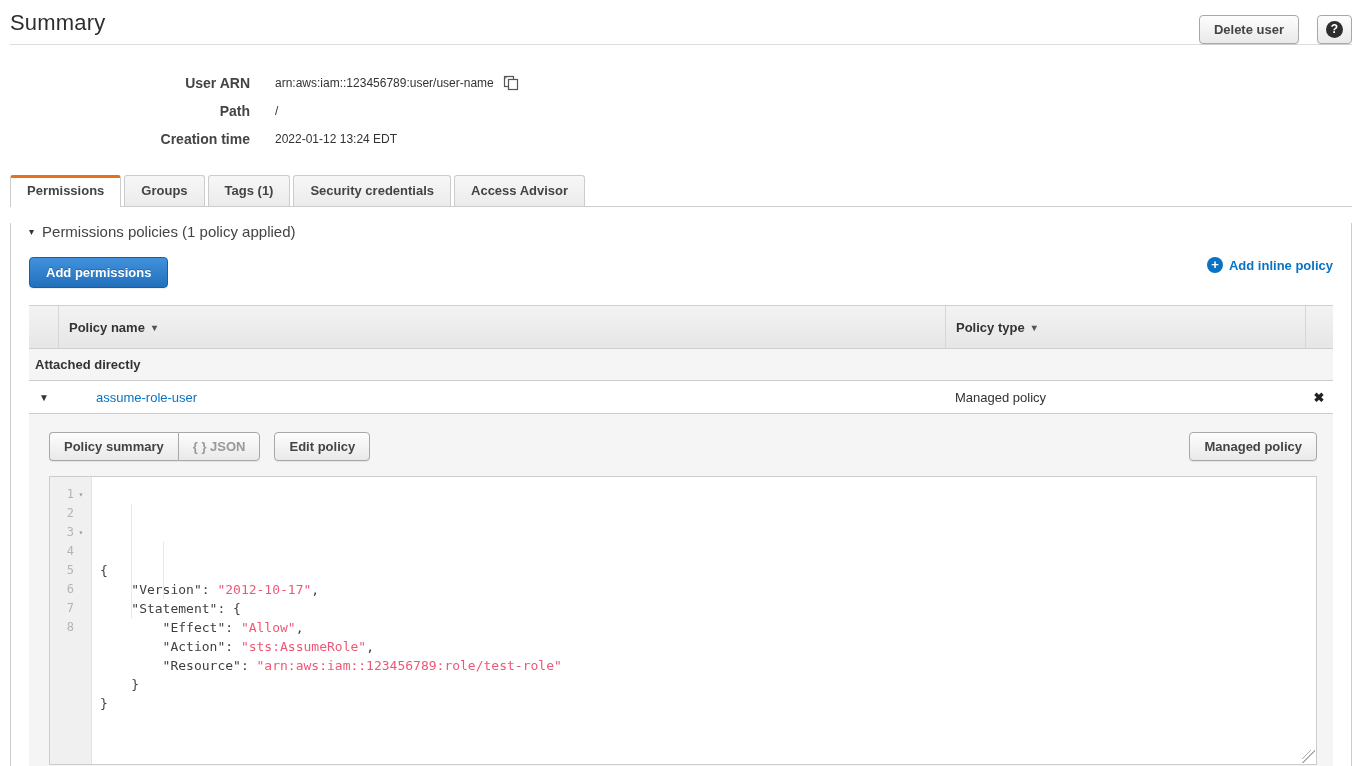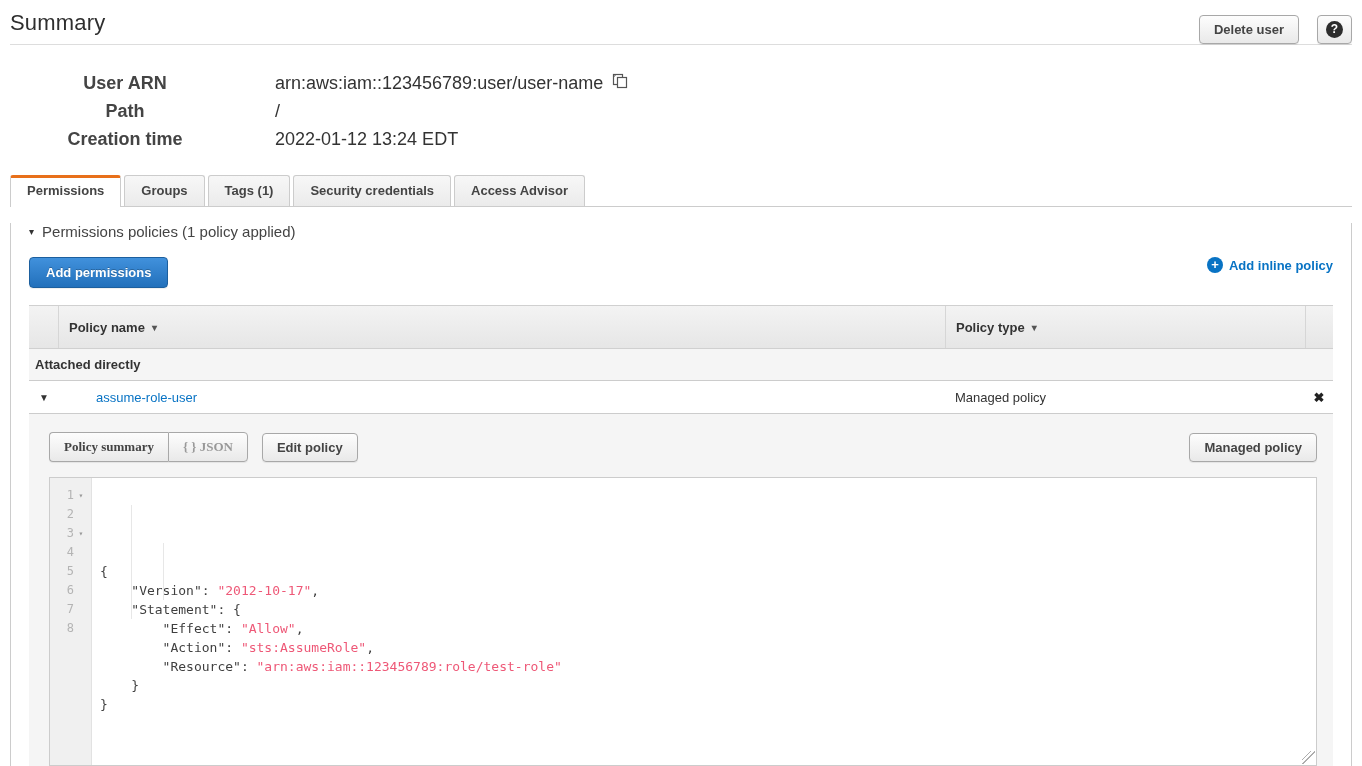--- a/index.html
+++ b/index.html
@@ -18,31 +18,31 @@
          padding:6px 14px; font-size:13px; font-weight:bold; color:#444;
          background:linear-gradient(#fdfdfd,#e9e9e9); border:1px solid #a8a8a8;
          border-radius:4px; box-shadow:0 1px 1px rgba(0,0,0,.07); cursor:pointer;
          font-family:"Liberation Sans",sans-serif; }
   .btn-help { padding:5px 8px; }
   .help-glyph { width:17px; height:17px; border-radius:50%; background:#2d2d2d; color:#fff;
                 font-size:12px; line-height:17px; text-align:center; font-weight:bold; display:block; }
   .btn-primary { background:linear-gradient(#4191dc,#2270bb); border-color:#1c5f9e;
                  color:#fff; text-shadow:0 -1px 0 rgba(0,0,0,.25); padding:7px 16px; }
   .seg-group { display:inline-flex; }
-  .seg-group .btn { border-radius:0; border-right-width:0;font-family:Liberation Serif, serif; }
+  .seg-group .btn { border-radius:0; border-right-width:0; }
   .seg-group .btn:first-child { border-radius:4px 0 0 4px; }
   .seg-group .btn:last-child  { border-radius:0 4px 4px 0; border-right-width:1px; }
   .btn-json { color:#999; }
 
   
   .user-details { margin-top:24px; }
   .detail-row { display:flex; align-items:center; height:28px; }
-  .detail-label { width:250px; text-align:center; font-weight:bold; font-size:18px; color:#444; }
-  .detail-value { padding-left:25px; font-size:18px; color:#333;
-                  display:flex; align-items:flex-start; gap:9px; }
+  .detail-label { width:250px; text-align:right; font-weight:bold; font-size:14px; color:#444; }
+  .detail-value { padding-left:25px; font-size:12px; color:#333;
+                  display:flex; align-items:center; gap:9px; }
   .copy-icon { display:inline-block; cursor:pointer; line-height:0; }
 
   
   .tabs { display:flex; align-items:flex-end; gap:3px; margin:22px 10px 0 10px;
           border-bottom:1px solid #ccc; }
   .tab { padding:7px 16px 8px; font-size:13px; font-weight:bold; color:#444;
          background:linear-gradient(#f7f7f7,#ebebeb); border:1px solid #ccc; border-bottom:none;
          border-radius:3px 3px 0 0; cursor:pointer; white-space:nowrap; }
   .tab.active { background:#fff; border-top:3px solid #e8701a; padding-top:5px;
                 padding-bottom:9px; margin-bottom:-1px; cursor:default; }

